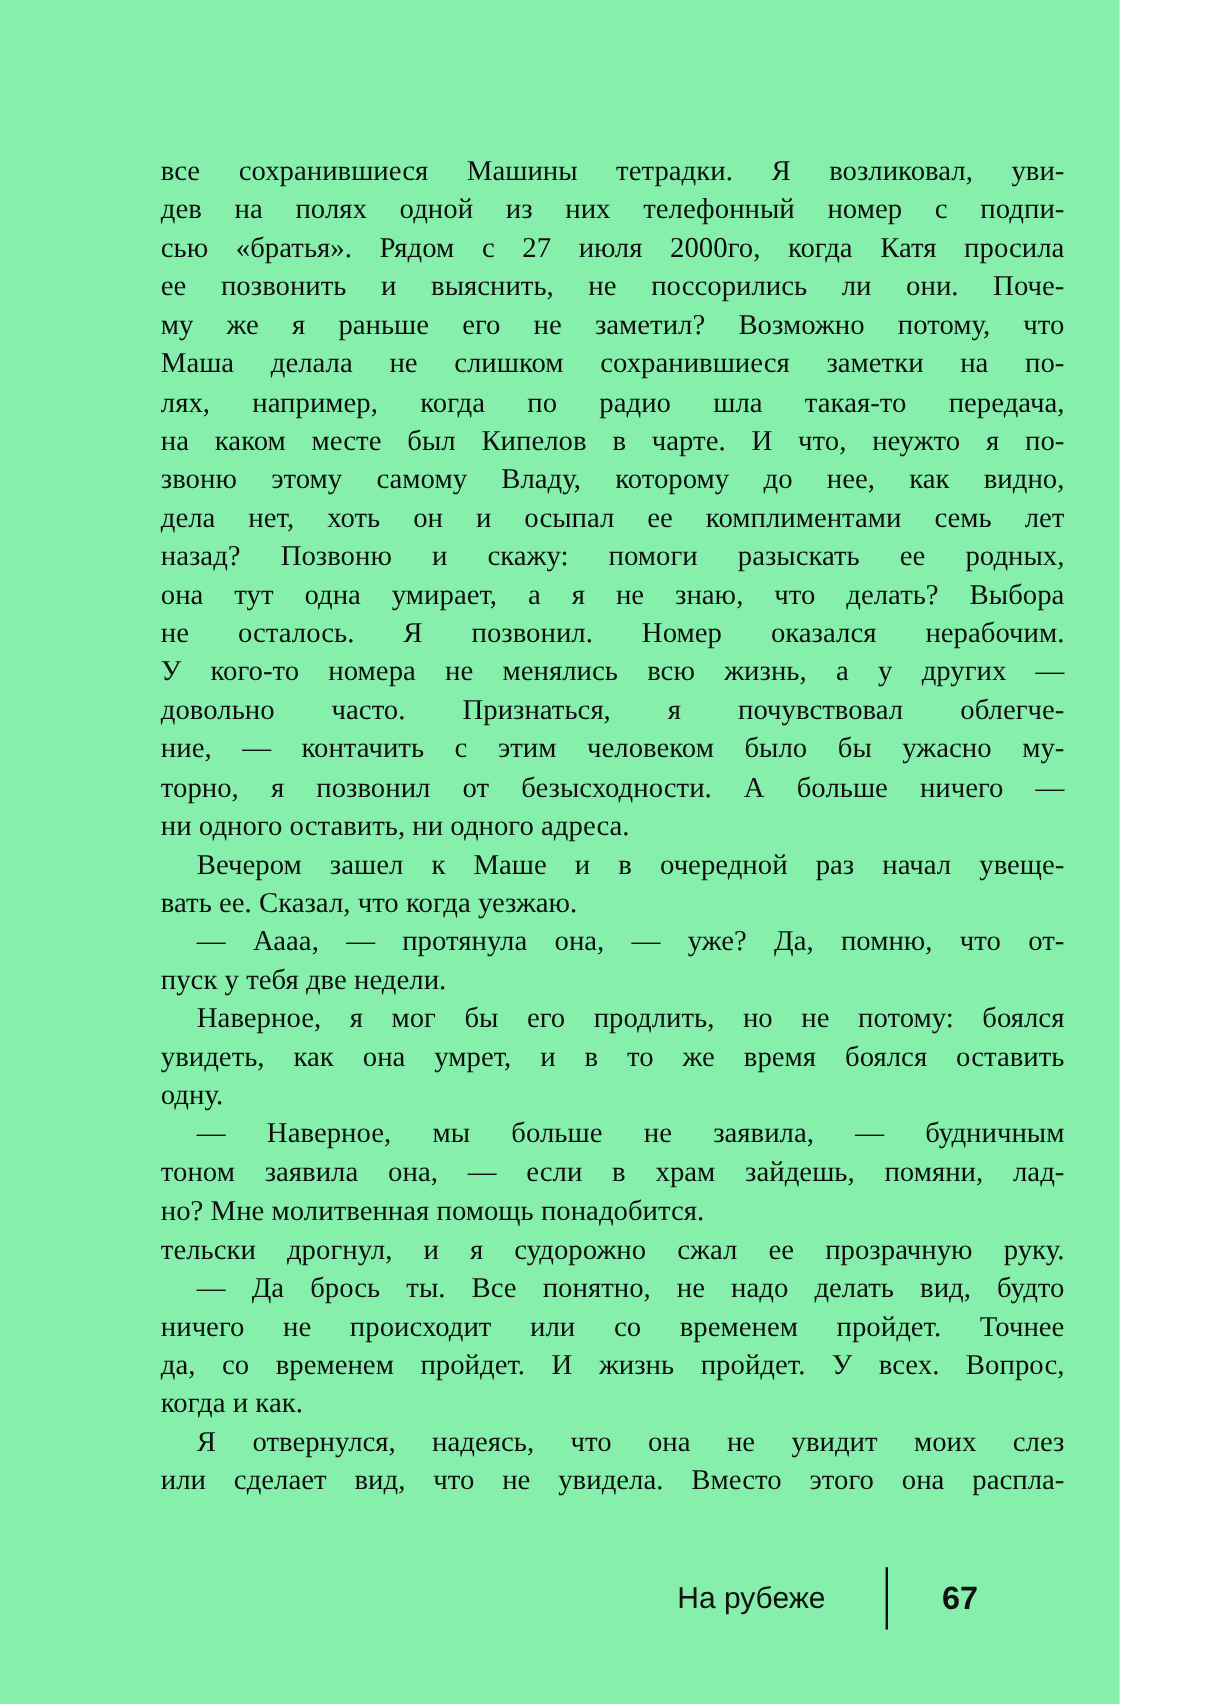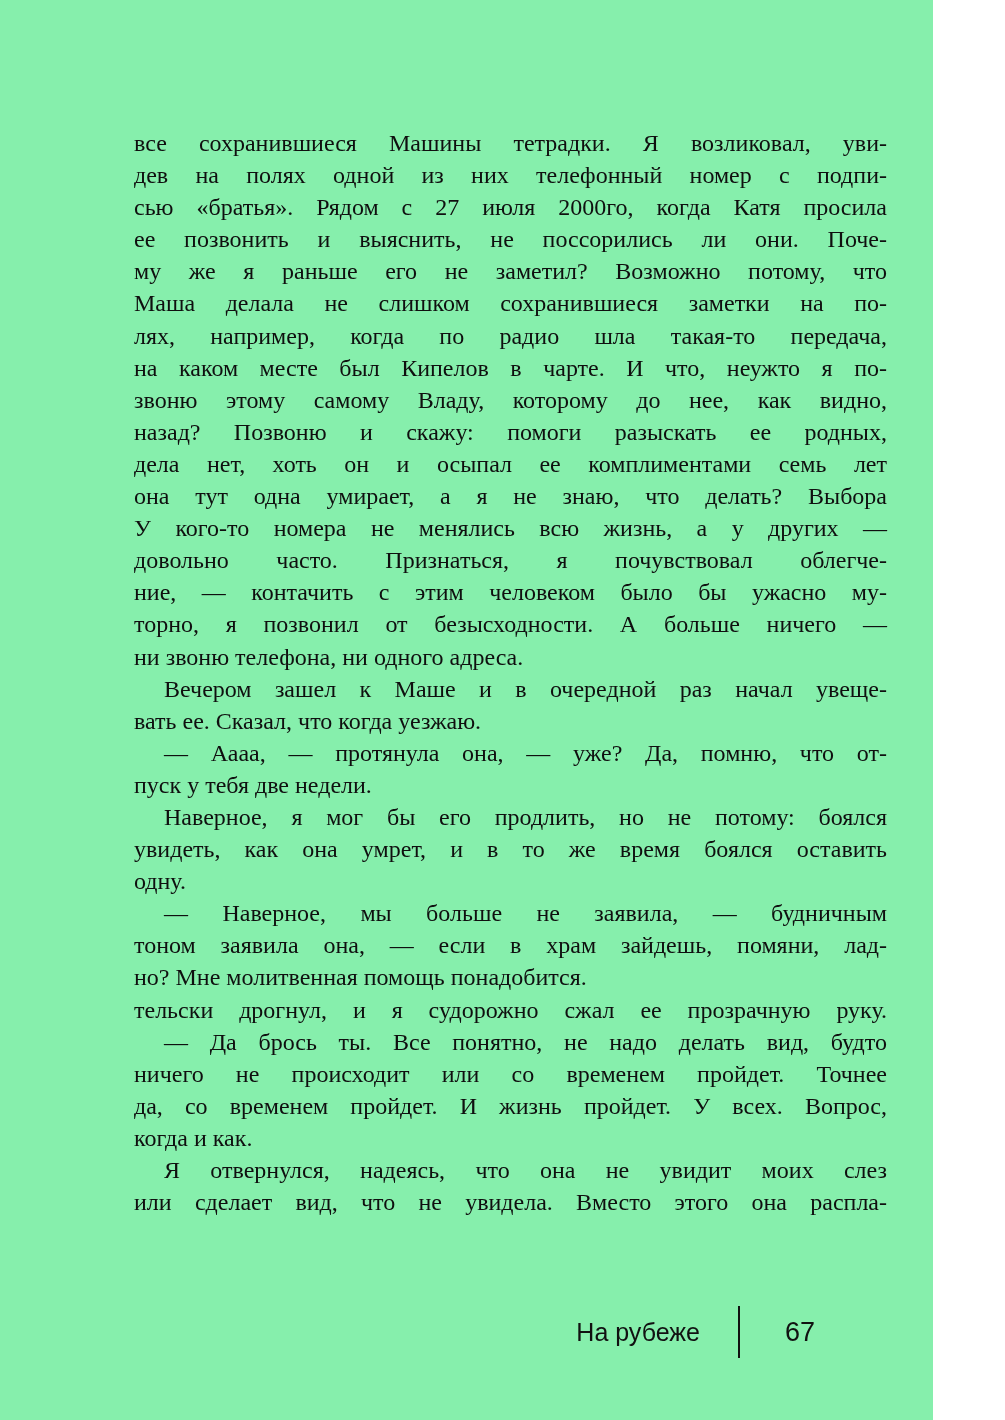--- a/index.html
+++ b/index.html
@@ -41,57 +41,59 @@
     top: 1304px;
     right: 118px;
     height: 56px;
     display: flex;
     align-items: center;
     font-family: "Liberation Sans", "DejaVu Sans", sans-serif;
     color: #111111;
   }
   .running-title {
     font-size: 25px;
-    margin-right: 38px;
+    margin-right: 50px;
   }
   .footer-divider {
     width: 2px;
     height: 52px;
     background: #111111;
     display: inline-block;
   }
   .page-number {
     font-size: 27px;
     margin-left: 45px;
     min-width: 30px;
     text-align: right;
+    font-weight: bold;
   }
 </style>
 </head>
 <body>
 
 <div class="page">
   <div class="text-block">
       <div class="line">все сохранившиеся Машины тетрадки. Я возликовал, уви-</div>
       <div class="line">дев на полях одной из них телефонный номер с подпи-</div>
       <div class="line">сью «братья». Рядом с 27 июля 2000го, когда Катя просила</div>
       <div class="line">ее позвонить и выяснить, не поссорились ли они. Поче-</div>
       <div class="line">му же я раньше его не заметил? Возможно потому, что</div>
       <div class="line">Маша делала не слишком сохранившиеся заметки на по-</div>
       <div class="line">лях, например, когда по радио шла такая-то передача,</div>
       <div class="line">на каком месте был Кипелов в чарте. И что, неужто я по-</div>
       <div class="line">звоню этому самому Владу, которому до нее, как видно,</div>
+      <div class="line">дела нет, хоть он и осыпал ее комплиментами семь лет</div>
       <div class="line">назад? Позвоню и скажу: помоги разыскать ее родных,</div>
-      <div class="line">дела нет, хоть он и осыпал ее комплиментами семь лет</div>
       <div class="line">она тут одна умирает, а я не знаю, что делать? Выбора</div>
+      <div class="line">не осталось. Я позвонил. Номер оказался нерабочим.</div>
       <div class="line">У кого-то номера не менялись всю жизнь, а у других —</div>
       <div class="line">довольно часто. Признаться, я почувствовал облегче-</div>
       <div class="line">ние, — контачить с этим человеком было бы ужасно му-</div>
       <div class="line">торно, я позвонил от безысходности. А больше ничего —</div>
-      <div class="line last">ни звоню телефона, ни одного адреса.</div>
+      <div class="line last">ни одного оставить, ни одного адреса.</div>
       <div class="line indent">Вечером зашел к Маше и в очередной раз начал увеще-</div>
       <div class="line last">вать ее. Сказал, что когда уезжаю.</div>
       <div class="line indent">— Аааа, — протянула она, — уже? Да, помню, что от-</div>
       <div class="line last">пуск у тебя две недели.</div>
       <div class="line indent">Наверное, я мог бы его продлить, но не потому: боялся</div>
       <div class="line">увидеть, как она умрет, и в то же время боялся оставить</div>
       <div class="line last">одну.</div>
       <div class="line indent">— Наверное, мы больше не заявила, — будничным</div>
       <div class="line">тоном заявила она, — если в храм зайдешь, помяни, лад-</div>
       <div class="line last">но? Мне молитвенная помощь понадобится.</div>

